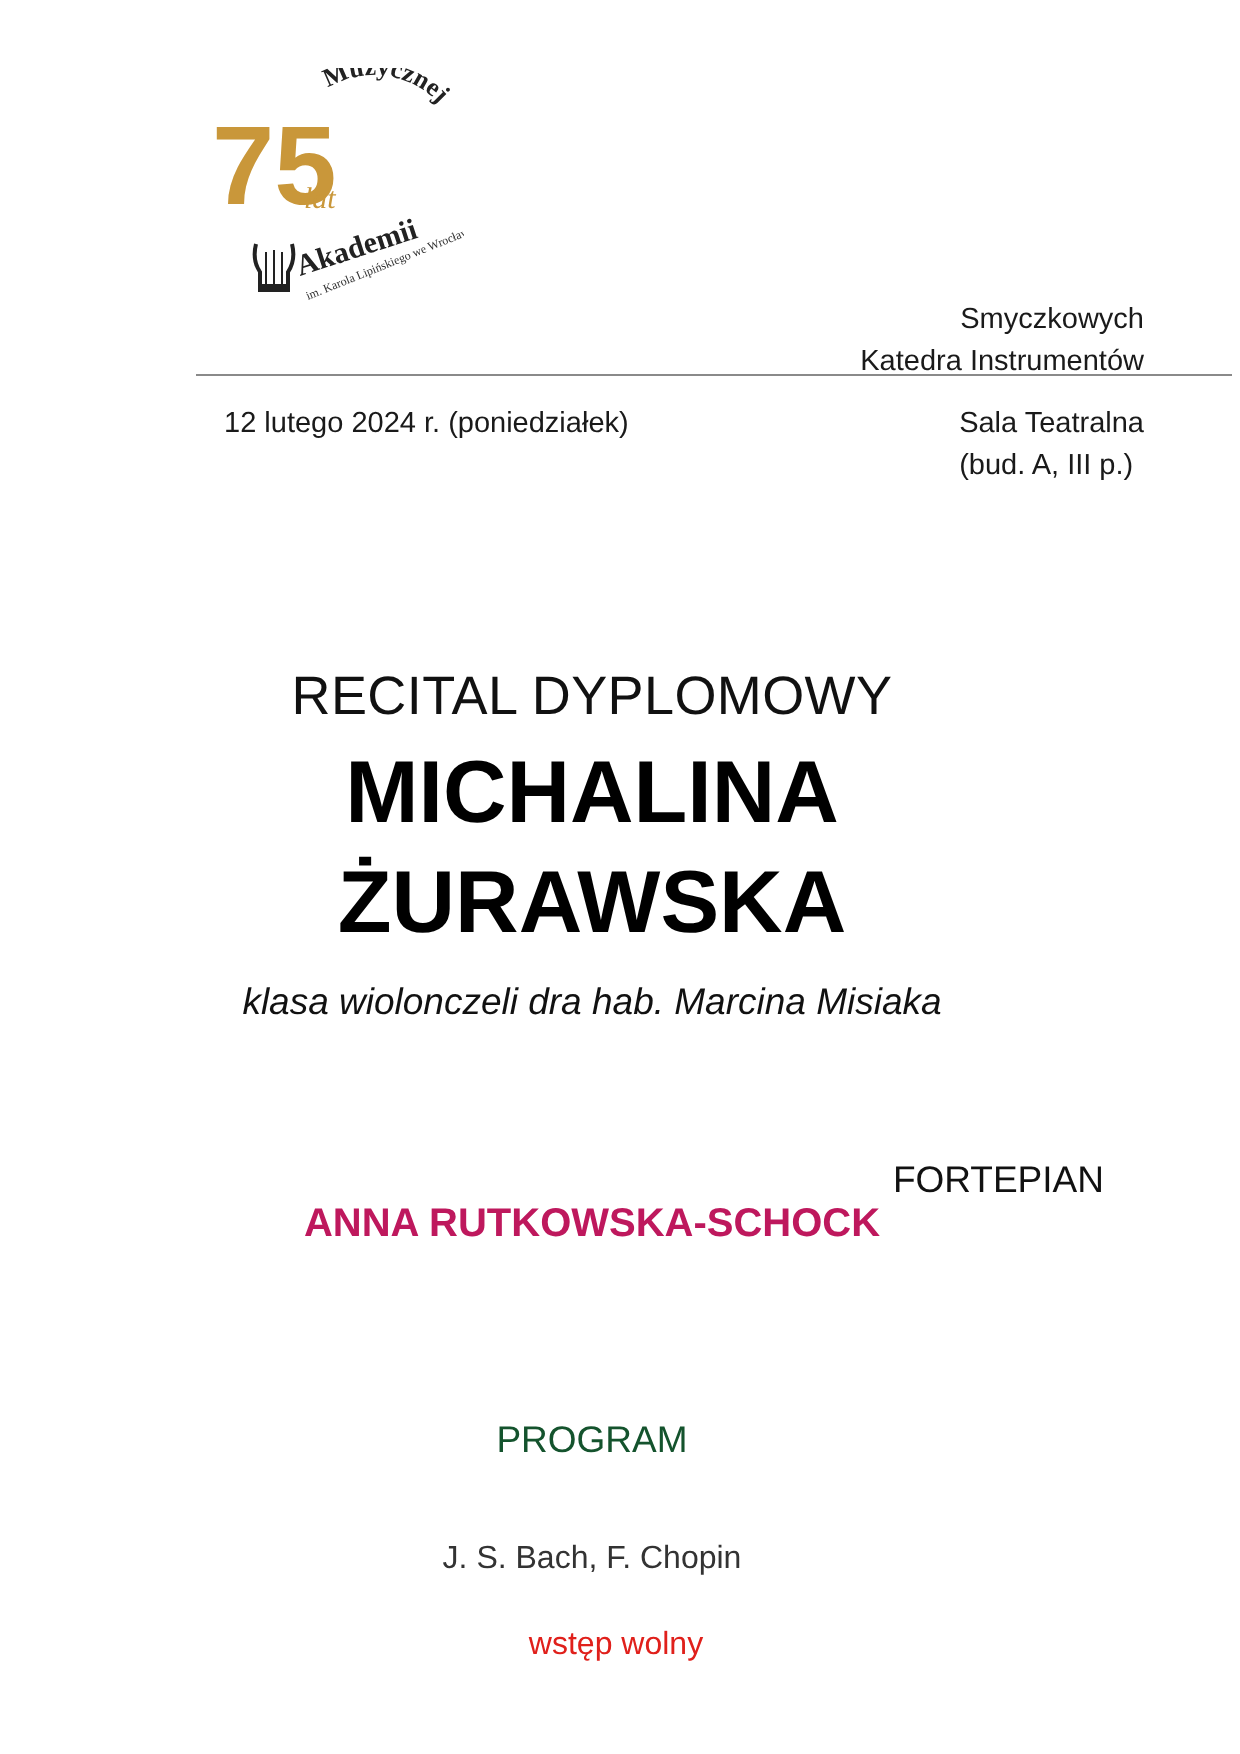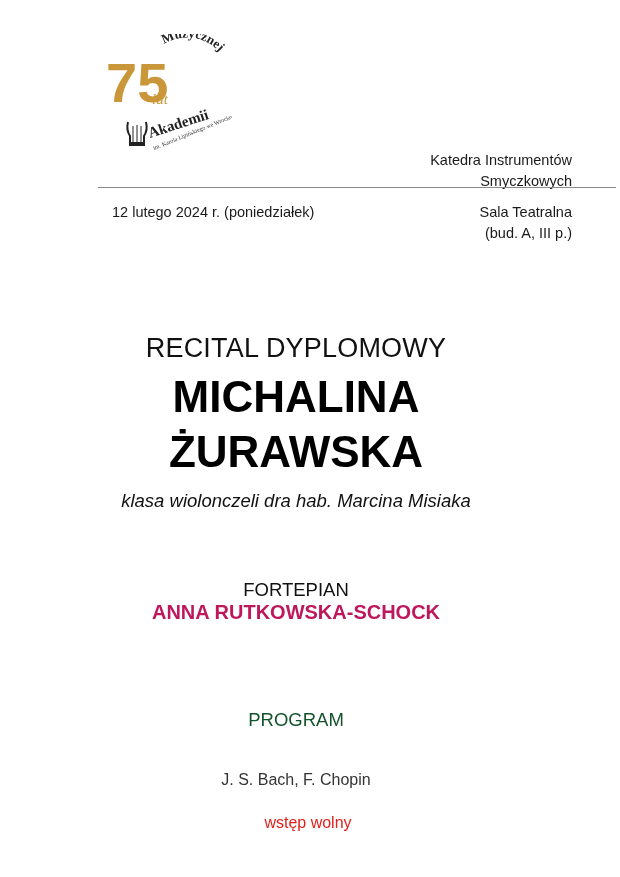--- a/index.html
+++ b/index.html
@@ -3,27 +3,27 @@
 <meta charset="utf-8">
 <style>
   html, body { margin: 0; padding: 0; background: #ffffff; }
   body { width: 620px; height: 877px; position: relative; overflow: hidden; color: #111; }
   .abs { position: absolute; margin-left: 40px; }
   .cal { font-family: "Liberation Sans", sans-serif; font-size: 14.5px; color: #1a1a1a; line-height: 21px; }
   .logo { left: 62px; top: 34px; width: 130px; height: 125px; }
   .dept { right: 48px; top: 150px; text-align: right; }
   .rule { left: 58px; top: 187px; width: 518px; height: 1px; background: #8a8a8a; }
   .date { left: 72px; top: 202px; }
-  .venue { right: 48px; top: 202px; text-align: right; }
+  .venue { right: 48px; top: 202px; }
   .center { left: 0; width: 512px; text-align: center; font-family: "Liberation Sans", sans-serif; }
   .t-recital { top: 333px; font-size: 27px; color: #111; letter-spacing: 0.2px; }
   .t-name1 { top: 372px; font-size: 44px; font-weight: bold; color: #000; }
   .t-name2 { top: 427px; font-size: 44px; font-weight: bold; color: #000; }
   .t-class { top: 490px; font-size: 18.5px; font-style: italic; color: #111; }
-  .t-piano-label { top: 579px; font-size: 18.5px; color: #111; }
+  .t-piano-label { top: 579px; font-size: 18.5px; color: #111; text-align: right; }
   .t-pianist { top: 601px; font-size: 20px; font-weight: bold; color: #be185d; }
   .t-program { top: 709px; font-size: 18.5px; color: #14532d; }
   .t-composers { top: 771px; font-size: 16px; font-weight: normal; color: #333; }
   .t-free { top: 814px; font-size: 16px; color: #e0201b; padding-left: 12px; }
 </style>
 </head>
 <body>
 
 <div class="abs logo">
   <svg width="130" height="125" viewBox="0 0 130 125">
@@ -47,22 +47,22 @@
       <line x1="15" y1="6" x2="15" y2="22" stroke="#222" stroke-width="1"></line>
       <rect x="3" y="22" width="16" height="4" fill="#222"></rect>
     </g>
 
     <text x="48" y="104" font-family="Liberation Serif, serif" font-size="15" fill="#222" font-weight="bold" transform="rotate(-18 48 104)">Akademii</text>
     <text x="52" y="116" font-family="Liberation Serif, serif" font-size="6" fill="#333" transform="rotate(-22 52 116)">im. Karola Lipińskiego we Wrocławiu</text>
   </svg>
 </div>
 
 <div class="abs cal dept">
+  <div>Smyczkowych</div>
   <div>Katedra Instrumentów</div>
-  <div>Smyczkowych</div>
 </div>
 
 <div class="abs rule"></div>
 
 <div class="abs cal date">
   <div>12 lutego 2024 r. (poniedziałek)</div>
 </div>
 
 <div class="abs cal venue">
   <div>Sala Teatralna</div>

